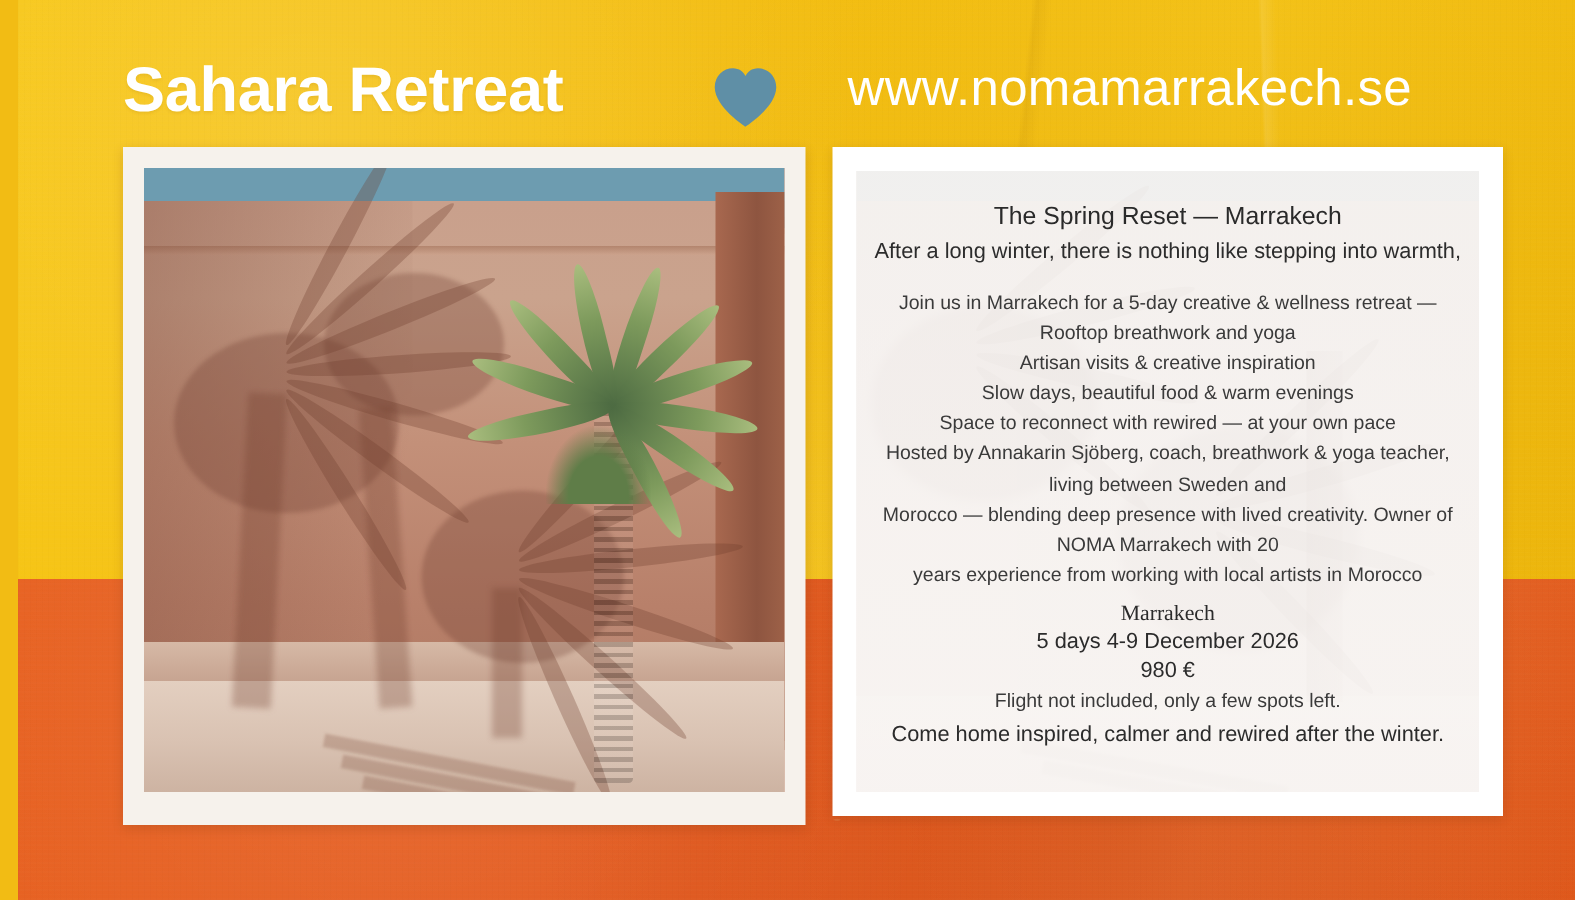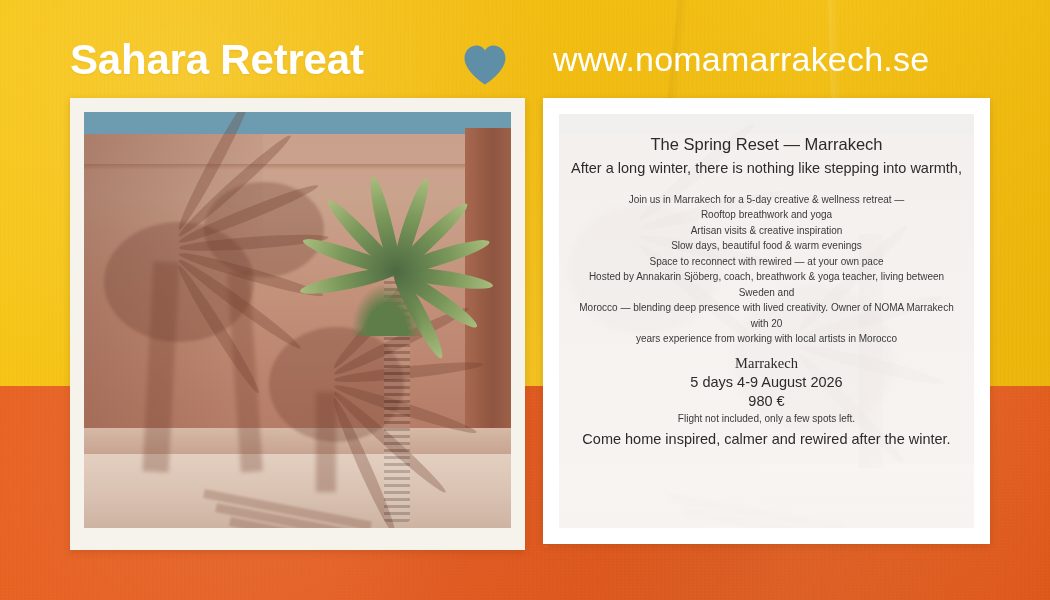--- a/index.html
+++ b/index.html
@@ -5,21 +5,21 @@
   * { margin:0; padding:0; box-sizing:border-box; }
   html,body { width:1050px; height:600px; }
   body {
     font-family:"Liberation Sans", sans-serif;
     position:relative;
     overflow:hidden;
     background:#f2bc14;
   }
 
   
-  #poster-canvas { position:absolute; inset:0; }
+  #poster-canvas { position:absolute; inset:0;margin-left:12px; }
 
   .band-yellow{
     position:absolute; left:0; top:0; width:1050px; height:386px;
     background:
       radial-gradient(circle at 18% 22%, rgba(255,255,255,.13), transparent 42%),
       radial-gradient(circle at 72% 70%, rgba(190,130,0,.17), transparent 48%),
       radial-gradient(circle at 45% 95%, rgba(255,230,120,.18), transparent 40%),
       linear-gradient(105deg,#f7c614 0%,#f3bd10 42%,#f6c519 72%,#eeb70c 100%);
   }
   .band-yellow::after{
@@ -185,21 +185,21 @@
     position:absolute; inset:0;
     background:linear-gradient(180deg, rgba(248,245,243,.62), rgba(250,247,245,.70));
   }
 
   .copy{
     position:absolute; inset:0; padding:14px 12px 0 12px;
     text-align:center; color:#2b2b2b;
   }
   .l-head  { font-size:16.5px; line-height:1.28; margin-top:6px; color:#2a2a2a; }
   .l-sub   { font-size:14.5px; line-height:1.35; margin-top:4px; color:#2c2c2c; }
-  .l-small { font-size:10px; line-height:1.55; color:#3a3a3a; }
+  .l-small { font-size:13px; line-height:1.55; color:#3a3a3a; }
   .l-small.gap { margin-top:13px; }
   .l-mid   { font-size:14.5px; line-height:1.32; color:#2b2b2b; }
   .l-mid.gap { margin-top:7px;font-family:Liberation Serif, serif; }
   .l-final { font-size:14.5px; line-height:1.34; margin-top:3px; color:#2b2b2b; }
 </style>
 </head>
 <body>
 
 <div id="poster-canvas">
 
@@ -312,21 +312,21 @@
         <div class="l-small">Rooftop breathwork and yoga</div>
         <div class="l-small">Artisan visits &amp; creative inspiration</div>
         <div class="l-small">Slow days, beautiful food &amp; warm evenings</div>
         <div class="l-small">Space to reconnect with rewired — at your own pace</div>
 
         <div class="l-small">Hosted by Annakarin Sjöberg, coach, breathwork &amp; yoga teacher, living between Sweden and</div>
         <div class="l-small">Morocco — blending deep presence with lived creativity. Owner of NOMA Marrakech with 20</div>
         <div class="l-small">years experience from working with local artists in Morocco</div>
 
         <div class="l-mid gap">Marrakech</div>
-        <div class="l-mid">5 days 4-9 August 2026</div>
+        <div class="l-mid">5 days 4-9 December 2026</div>
         <div class="l-mid">980 €</div>
 
         <div class="l-small">Flight not included, only a few spots left.</div>
 
 
         <div class="l-final">Come home inspired, calmer and rewired after the winter.</div>
       </div>
     </div>
   </div>
 

